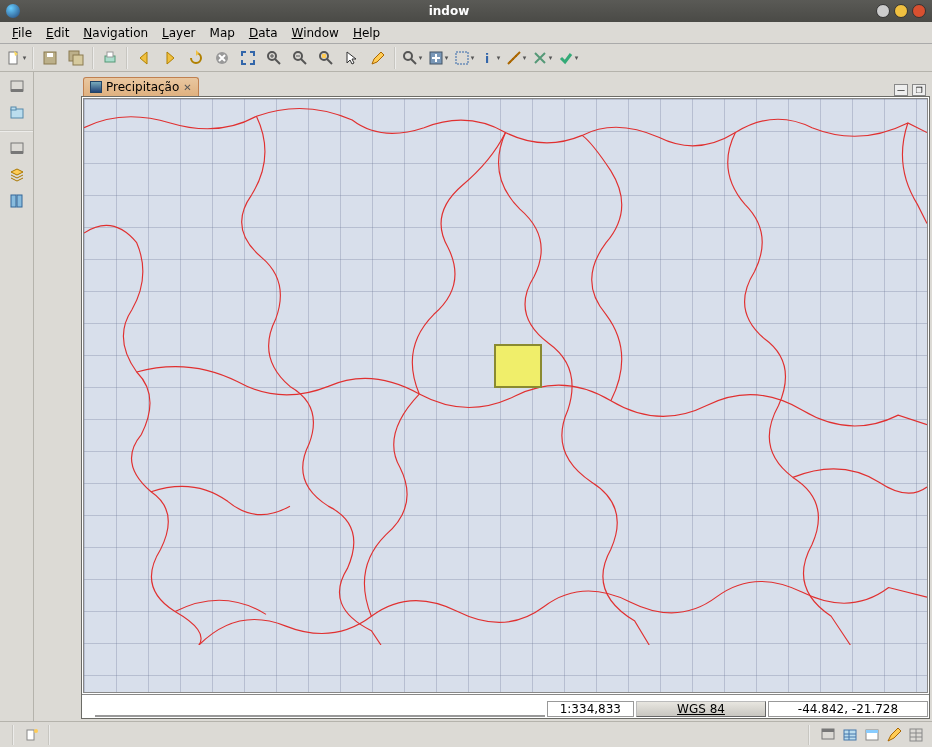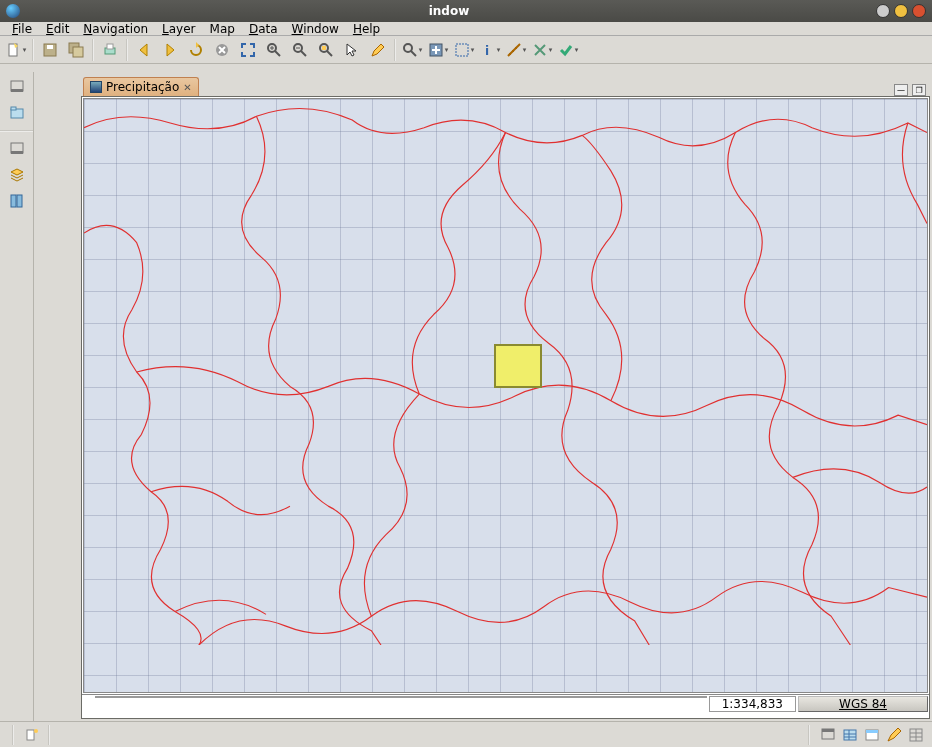--- a/index.html
+++ b/index.html
@@ -6,21 +6,21 @@
 body { background: #dcdad5; width: 932px; height: 747px; overflow: hidden; position: relative; }
 
 .titlebar { height: 22px; background: linear-gradient(to bottom, #5a5a56, #4a4a46); display: flex; align-items: center; padding: 0 6px; color: #fff; }
 .titlebar .app-icon { width: 14px; height: 14px; border-radius: 50%; background: radial-gradient(circle at 35% 30%, #6cf, #247); margin-right: 6px; }
 .titlebar .title { flex: 1; text-align: center; font-weight: bold; }
 .win-btn { width: 14px; height: 14px; border-radius: 50%; margin-left: 4px; border: 1px solid #333; }
 .win-btn.min { background: #ccc; }
 .win-btn.max { background: #f0c040; }
 .win-btn.close { background: #d85030; }
 
-.menubar { height: 14px; background: #dcdad5; border-bottom: 1px solid #aaa; display: flex; align-items: center; padding: 0 6px; gap: 2px; }
+.menubar { height: 22px; background: #dcdad5; border-bottom: 1px solid #aaa; display: flex; align-items: center; padding: 0 6px; gap: 2px; }
 .menu-item { padding: 2px 6px; cursor: default; }
 .menu-item u { text-decoration: underline; }
 
 .toolbar { height: 28px; background: #dcdad5; border-bottom: 1px solid #b5b3ac; display: flex; align-items: center; padding: 2px 4px; gap: 2px; }
 .tool-sep { width: 2px; height: 22px; background: linear-gradient(to right, #b5b3ac, #fff); margin: 0 2px; }
 .tool-btn { width: 24px; height: 24px; display: flex; align-items: center; justify-content: center; border: 1px solid transparent; border-radius: 2px; }
 .tool-btn svg { width: 16px; height: 16px; }
 .tool-btn.dd::after { content: "▾"; font-size: 7px; margin-left: 1px; color: #555; }
 
 .workarea { position: absolute; top: 72px; left: 0; right: 0; bottom: 26px; display: flex; gap: 45px; }
@@ -39,21 +39,21 @@
 
 .mapwrap { flex: 1; border: 1px solid #6b6b66; background: #fff; display: flex; flex-direction: column; }
 .canvas { flex: 1; background: #d8dfeb; position: relative; border: 1px solid #888; margin: 1px; overflow: hidden; }
 .grid { position: absolute; inset: 0; background-image:
   linear-gradient(to right, rgba(120,130,160,.35) 1px, transparent 1px),
   linear-gradient(to bottom, rgba(120,130,160,.35) 1px, transparent 1px);
   background-size: 32px 32px; }
 .boundaries { position: absolute; inset: 0; }
 .yellow-sq { position: absolute; width: 48px; height: 44px; left: 410px; top: 245px; background: #f0ee6a; border: 2px solid #8a8a30; }
 
-.statusrow { height: 24px; border-top: 1px solid #888; display: flex; align-items: flex-start; padding-left: 12px; }
+.statusrow { height: 24px; border-top: 1px solid #888; display: flex; align-items: flex-end; padding-left: 12px; }
 .statusrow .flex { flex: 1; border: 1px solid #999; margin: 1px; }
 .status-cell { border: 1px solid #999; margin: 1px; display: flex; align-items: center; justify-content: center; padding: 0 12px; }
 .status-cell.btn3d { background: linear-gradient(to bottom, #e8e6e0, #c8c6c0); border: 1px outset #bbb; min-width: 130px; text-decoration: underline; }
 .status-cell.scale { min-width: 80px; }
 .status-cell.coords { min-width: 160px; }
 
 .bottombar { position: absolute; left: 0; right: 0; bottom: 0; height: 26px; background: #dcdad5; border-top: 1px solid #b5b3ac; display: flex; align-items: center; padding: 0 6px; }
 .bottombar .sep2 { width: 2px; height: 20px; background: linear-gradient(to right, #b5b3ac, #fff); margin: 0 6px; }
 .bottombar .spacer { flex: 1; }
 .bottombar .view-btn { width: 20px; height: 20px; display: flex; align-items: center; justify-content: center; margin-left: 2px; }
@@ -282,20 +282,23 @@
         <div class="yellow-sq"></div>
       </div>
       <div class="statusrow">
         <div class="flex"></div>
         <div class="status-cell scale">
             <span>1:334,833</span>
           </div>
         <div class="status-cell btn3d">
             <span>WGS 84</span>
           </div>
+        <div class="status-cell coords">
+            <span>-44.842, -21.728</span>
+          </div>
       </div>
     </div>
   </div>
 </div>
 
 <div class="bottombar">
   <div class="sep2"></div>
   <div class="view-btn">
       <svg width="16" height="16">
         <rect x="3" y="3" width="7" height="10" fill="#fff" stroke="#888"></rect>

